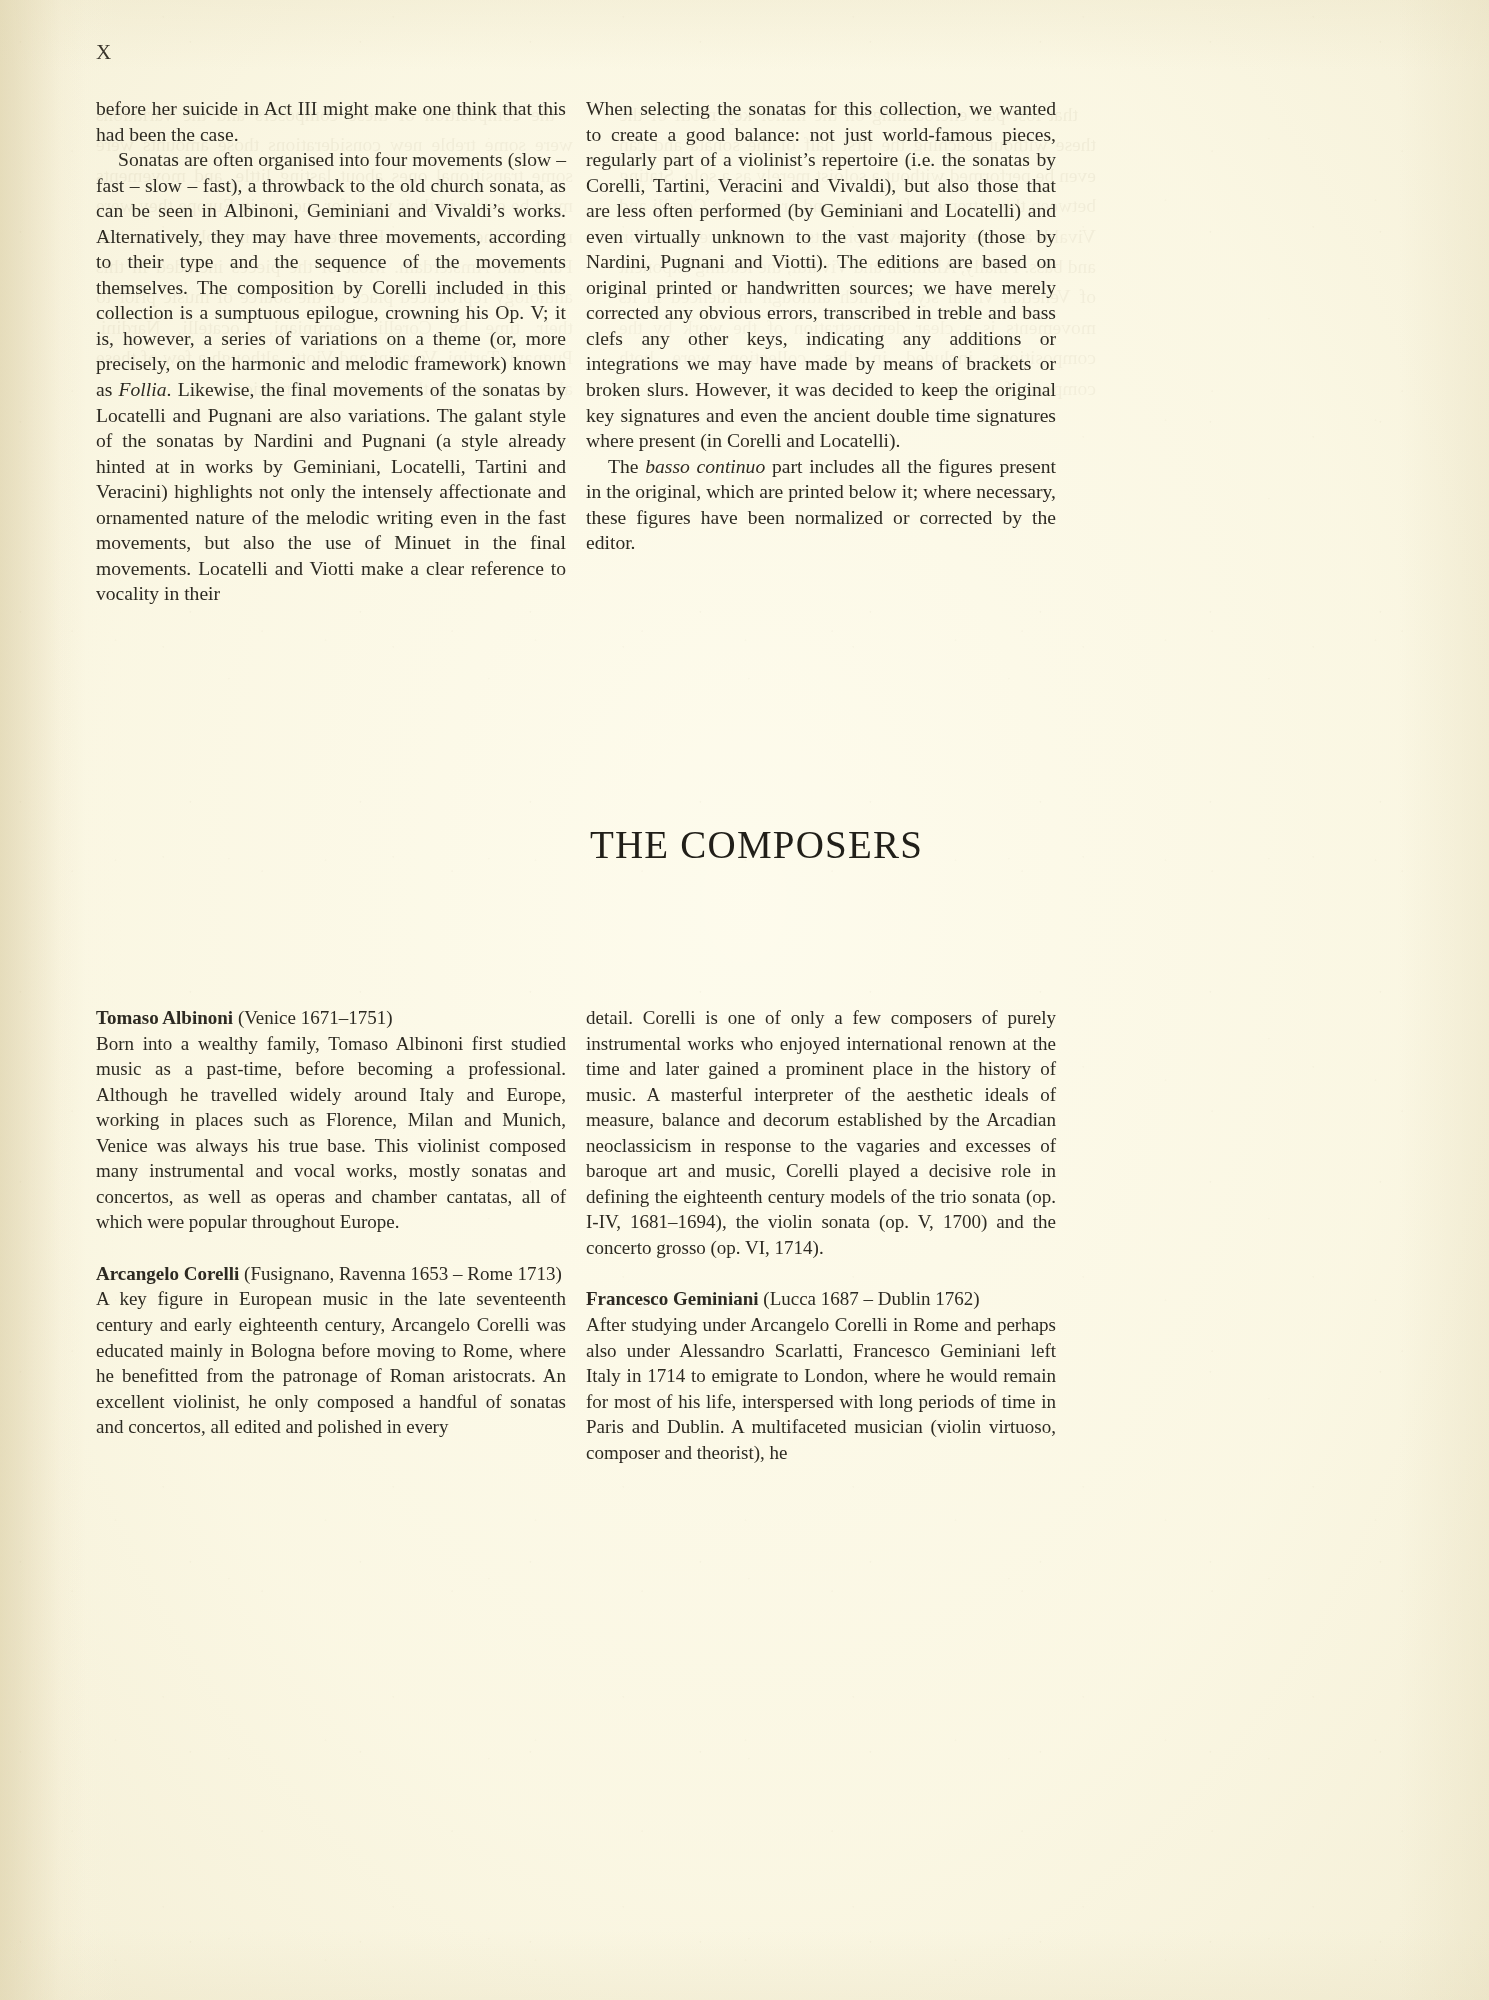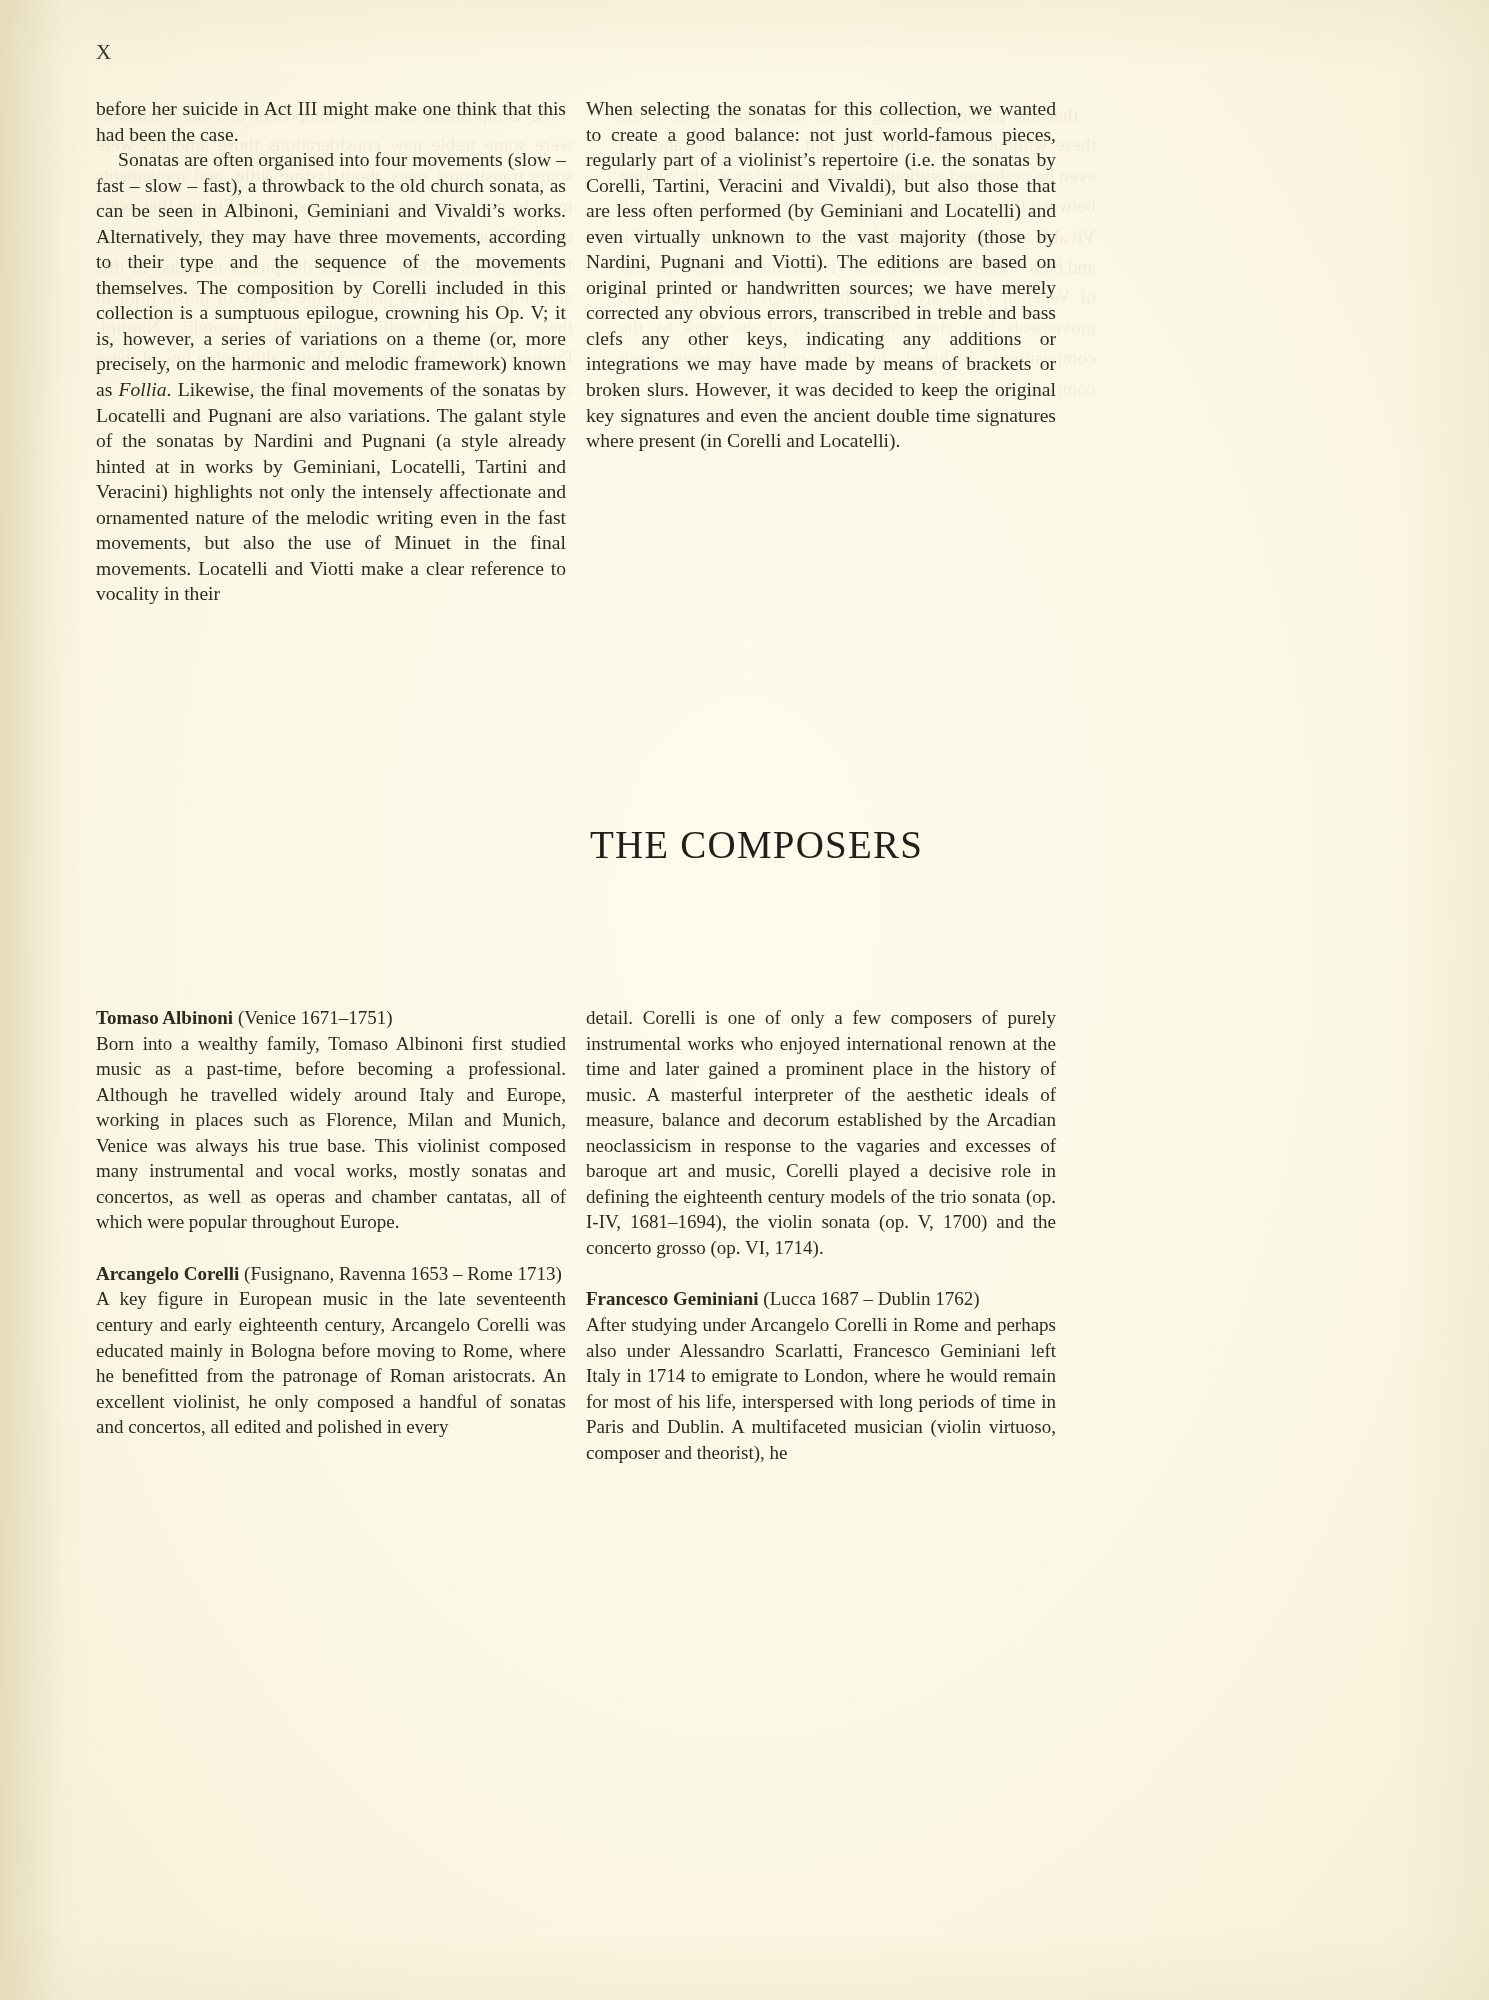--- a/index.html
+++ b/index.html
@@ -179,20 +179,21 @@
     <div class="band upper">
       <div class="cols">
 
         <div class="col">
           <p class="body noindent">before her suicide in Act III might make one think that this had been the case.</p>
           <p class="body"><span>Sonatas are often organised into four movements (slow – fast – slow – fast), a throwback to the old church sonata, as can be seen in Albinoni, Geminiani and Vivaldi’s works. Alternatively, they may have three movements, according to their type and the sequence of the movements themselves. The composition by Corelli included in this collection is a sumptuous epilogue, crowning his Op. V; it is, however, a series of variations on a theme (or, more precisely, on the harmonic and melodic framework) known as </span><em class="ital">Follia</em><span>. Likewise, the final movements of the sonatas by Locatelli and Pugnani are also variations. The galant style of the sonatas by Nardini and Pugnani (a style already hinted at in works by Geminiani, Locatelli, Tartini and Veracini) highlights not only the intensely affectionate and ornamented nature of the melodic writing even in the fast movements, but also the use of Minuet in the final movements. Locatelli and Viotti make a clear reference to vocality in their</span></p>
         </div>
 
         <div class="col">
           <p class="body">When selecting the sonatas for this collection, we wanted to create a good balance: not just world-famous pieces, regularly part of a violinist’s repertoire (i.e. the sonatas by Corelli, Tartini, Veracini and Vivaldi), but also those that are less often performed (by Geminiani and Locatelli) and even virtually unknown to the vast majority (those by Nardini, Pugnani and Viotti). The editions are based on original printed or handwritten sources; we have merely corrected any obvious errors, transcribed in treble and bass clefs any other keys, indicating any additions or integrations we may have made by means of brackets or broken slurs. However, it was decided to keep the original key signatures and even the ancient double time signatures where present (in Corelli and Locatelli).</p>
+          <p class="body"><span>The </span><em class="ital">basso continuo</em><span> part includes all the figures present in the original, which are printed below it; where necessary, these figures have been normalized or corrected by the editor.</span></p>
         </div>
 
       </div>
     </div>
 
     <h1 class="section-title">THE COMPOSERS</h1>
 
     <div class="band lower">
       <div class="cols">
 

